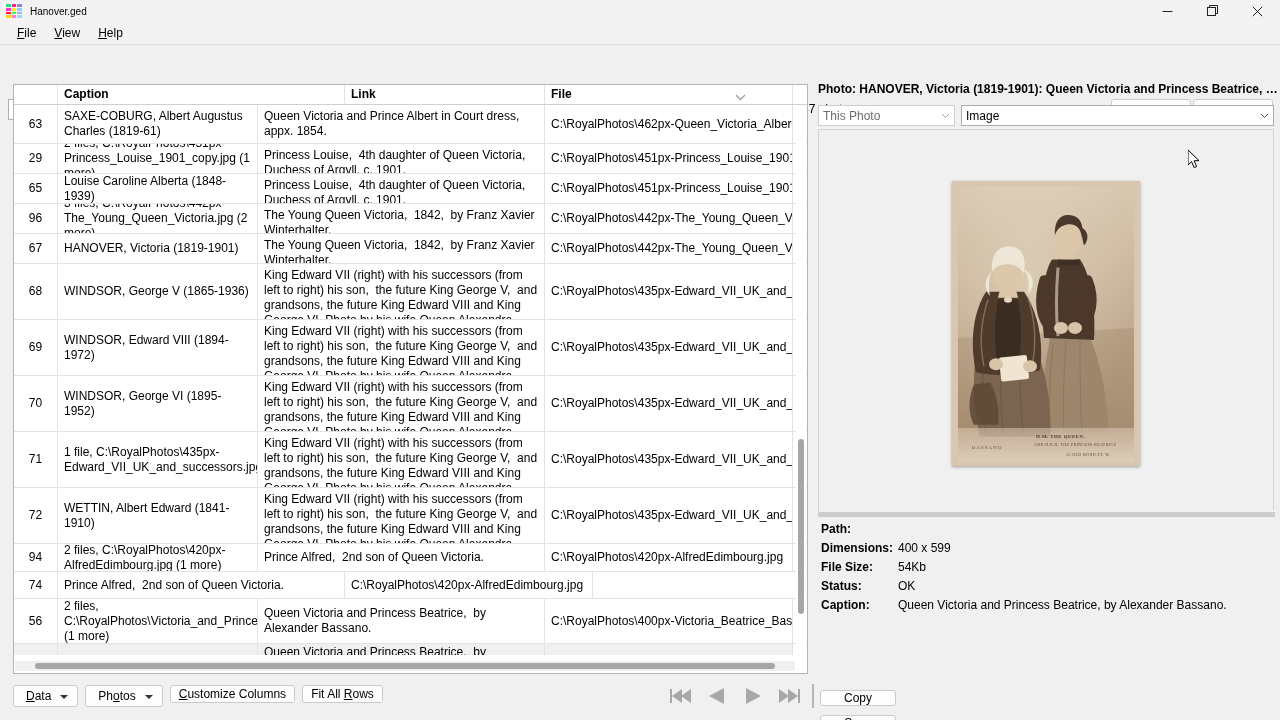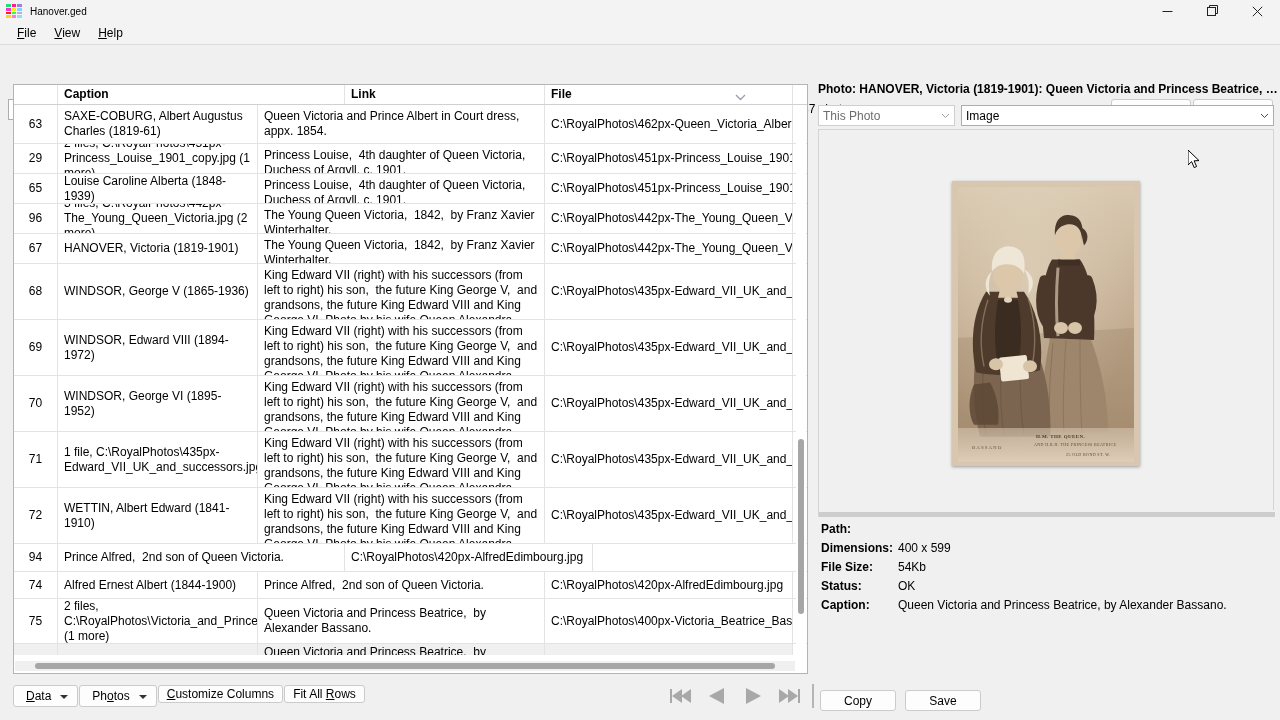--- a/index.html
+++ b/index.html
@@ -161,33 +161,33 @@
     position: absolute; left: 0; top: 428px; width: 456px; height: 9px; background: #f0f0f0;
   }
   .panel-scroll .thumb { position: absolute; top: 2px; left: 0; height: 5px; width: 456px; background: #cdcdcd; }
 
   .meta { position: absolute; left: 3px; top: 440px; width: 453px; }
   .meta-row { display: flex; height: 19px; align-items: baseline; font-size: 12px; }
   .meta-key { width: 77px; font-weight: bold; color: #000; }
   .meta-val { color: #000; }
 
   
-  .bottom-left { position: absolute; left: 13px; top: 685px; height: 18px; display: flex; gap: 1px; }
+  .bottom-left { position: absolute; left: 13px; top: 685px; height: 18px; display: flex; gap: 7px; }
   .btn-split { position: relative; padding: 0 26px 0 12px; height: 22px; }
   .btn-split .caret {
     position: absolute; right: 9px; top: 9px; width: 0; height: 0;
     border-left: 4px solid transparent; border-right: 4px solid transparent; border-top: 4px solid #333;
   }
   .nav-bar { position: absolute; left: 666px; top: 683px; height: 26px; display: flex; align-items: center; gap: 6px; }
   .nav-btn {
     width: 30px; height: 26px; background: #f0f0f0; border: none;
     display: flex; align-items: center; justify-content: center;
   }
   .nav-sep { width: 2px; height: 24px; background: #b5b5b5; margin: 0 6px 0 2px; }
-  .bottom-right { position: absolute; left: 820px; top: 690px; height: 28px; display: flex; gap: 9px; }
+  .bottom-right { position: absolute; left: 820px; top: 690px; height: 28px; display: flex; gap: 9px; flex-direction: column; }
   .cursor { position: absolute; left: 1188px; top: 150px; width: 12px; height: 19px; }
 </style>
 </head>
 <body>
 
 <div id="app">
 
   <div class="titlebar">
     <div class="app-icon">
       <i style="background:#1fe07a"></i>
@@ -352,33 +352,33 @@
 
       <div class="row">
         <div class="cell c-num">72</div>
         <div class="cell c-link" style="height:55px">WETTIN, Albert Edward (1841-1910)</div>
         <div class="cell c-cap" style="height:55px">King Edward VII (right) with his successors (from left to right) his son,  the future King George V,  and grandsons, the future King Edward VIII and King George VI. Photo by his wife Queen Alexandra. 1908.</div>
         <div class="cell c-file" style="height:55px">C:\RoyalPhotos\435px-Edward_VII_UK_and_</div>
       </div>
 
       <div class="row">
         <div class="cell c-num">94</div>
+        <div class="cell c-link" style="height:27px">2 files, C:\RoyalPhotos\420px-AlfredEdimbourg.jpg (1 more)</div>
         <div class="cell c-cap" style="height:27px; align-items:center">Prince Alfred,  2nd son of Queen Victoria.</div>
         <div class="cell c-file" style="height:27px">C:\RoyalPhotos\420px-AlfredEdimbourg.jpg</div>
       </div>
 
       <div class="row">
         <div class="cell c-num">74</div>
-        <div class="cell c-link" style="height:26px">Alfred Ernest Albert (1844-1900)</div>
         <div class="cell c-cap" style="height:26px; align-items:center">Prince Alfred,  2nd son of Queen Victoria.</div>
         <div class="cell c-file" style="height:26px">C:\RoyalPhotos\420px-AlfredEdimbourg.jpg</div>
       </div>
 
       <div class="row">
-        <div class="cell c-num">75</div>
+        <div class="cell c-num">56</div>
         <div class="cell c-link" style="height:44px">2 files, C:\RoyalPhotos\Victoria_and_Princess_Beatrice.jpg (1 more)</div>
         <div class="cell c-cap" style="height:44px; align-items:center">Queen Victoria and Princess Beatrice,  by Alexander Bassano.</div>
         <div class="cell c-file" style="height:44px">C:\RoyalPhotos\400px-Victoria_Beatrice_Bas</div>
       </div>
 
       <div class="row selected">
         <div class="cell c-num">76</div>
         <div class="cell c-link" style="height:32px">HANOVER, Victoria (1819-1901)</div>
         <div class="cell c-cap" style="height:32px; align-items:center">Queen Victoria and Princess Beatrice,  by Alexander Bassano.</div>
         <div class="cell c-file" style="height:32px">C:\RoyalPhotos\400px-Victoria_Beatrice_Bas</div>

